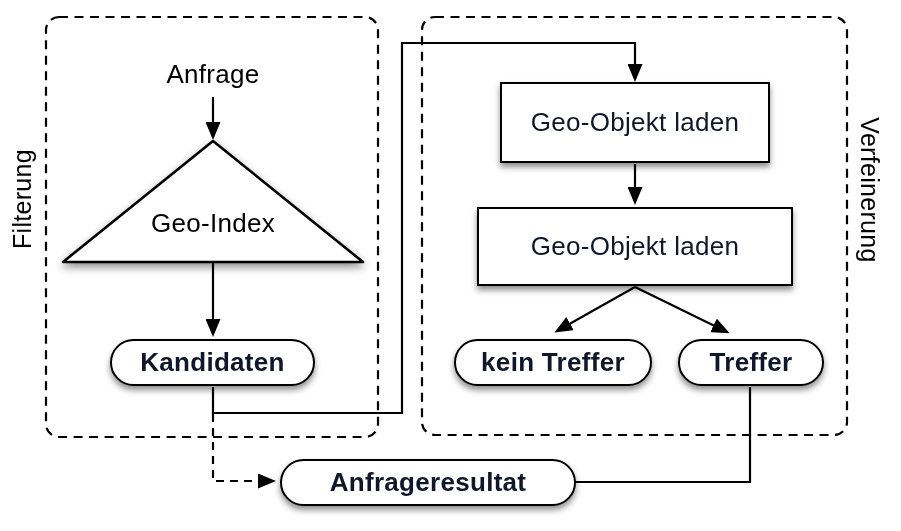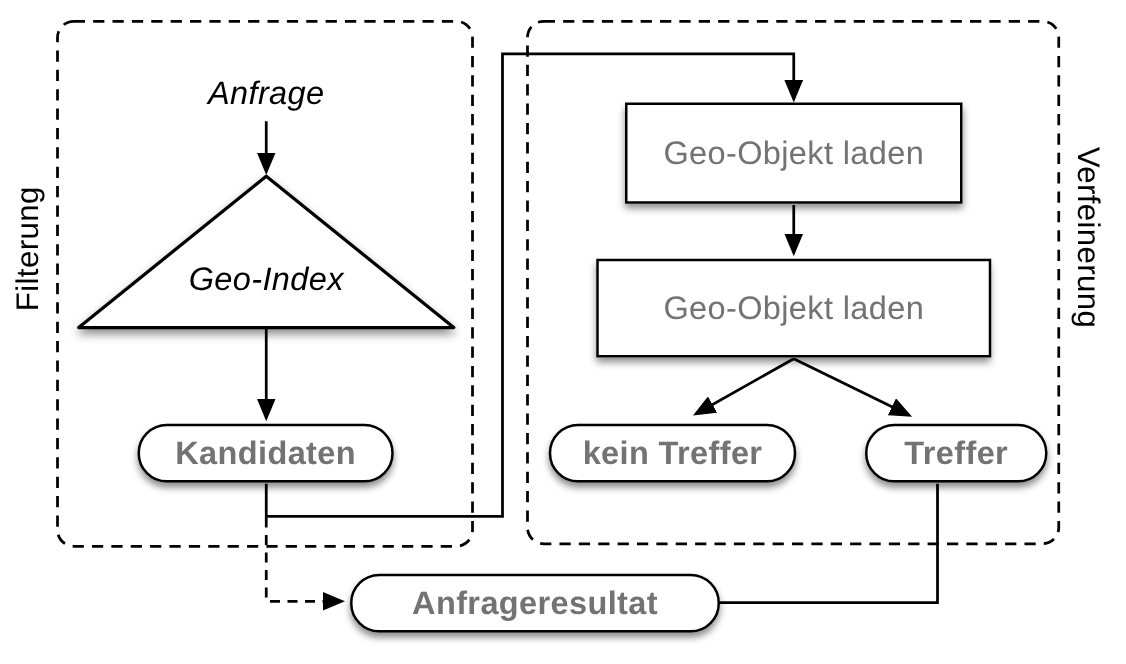--- a/index.html
+++ b/index.html
@@ -44,57 +44,56 @@
   .node {
     position: absolute;
     box-sizing: border-box;
     display: flex;
     align-items: center;
     justify-content: center;
     background: #ffffff;
     border: 2.4px solid #000000;
     font-size: 26px;
     letter-spacing: 0.3px;
-    color: #737373;
+    color: #0f172a;
     box-shadow: 0 4px 6px rgba(0,0,0,0.45);
     z-index: 2;
     white-space: nowrap;
   }
   .pill { border-radius: 25px; font-weight: bold; }
   .rect { border-width: 2.6px; }
   .plain-label {
     position: absolute;
     z-index: 2;
     font-size: 26px;
     letter-spacing: 0.3px;
     color: #000000;
     text-align: center;
     white-space: nowrap;
-    font-style: italic;
   }
   .region-label {
     position: absolute;
     z-index: 2;
     font-size: 25px;
     letter-spacing: 0.3px;
     color: #000000;
     text-align: center;
     white-space: nowrap;
   }
   .rot-ccw { transform: rotate(-90deg); }
   .rot-cw  { transform: rotate(90deg); }
 
   
   .n-anfrage        { left: 138px; top: 57px;  width: 150px; height: 34px; line-height: 34px; }
   .n-geoindex       { left: 123px; top: 206px; width: 180px; height: 34px; line-height: 34px; }
   .n-kandidaten     { left: 110px; top: 339px; width: 205px; height: 47px; }
   .n-load1          { left: 500px; top: 82px;  width: 270px; height: 81px; }
   .n-load2          { left: 477px; top: 207px; width: 316px; height: 79px; }
-  .n-keintreffer    { left: 439px; top: 339px; width: 198px; height: 47px; }
-  .n-treffer        { left: 692px; top: 339px; width: 146px; height: 47px; }
+  .n-keintreffer    { left: 454px; top: 339px; width: 198px; height: 47px; }
+  .n-treffer        { left: 678px; top: 339px; width: 146px; height: 47px; }
   .n-resultat       { left: 280px; top: 459px; width: 296px; height: 47px; }
   .l-filterung      { left: -48px; top: 184px; width: 140px; height: 30px; line-height: 30px; }
   .l-verfeinerung   { left: 785px; top: 175px; width: 170px; height: 30px; line-height: 30px; }
 </style>
 </head>
 <body>
 
 <div class="stage">
 
   <svg class="layer" width="901" height="531" viewBox="0 0 901 531">

